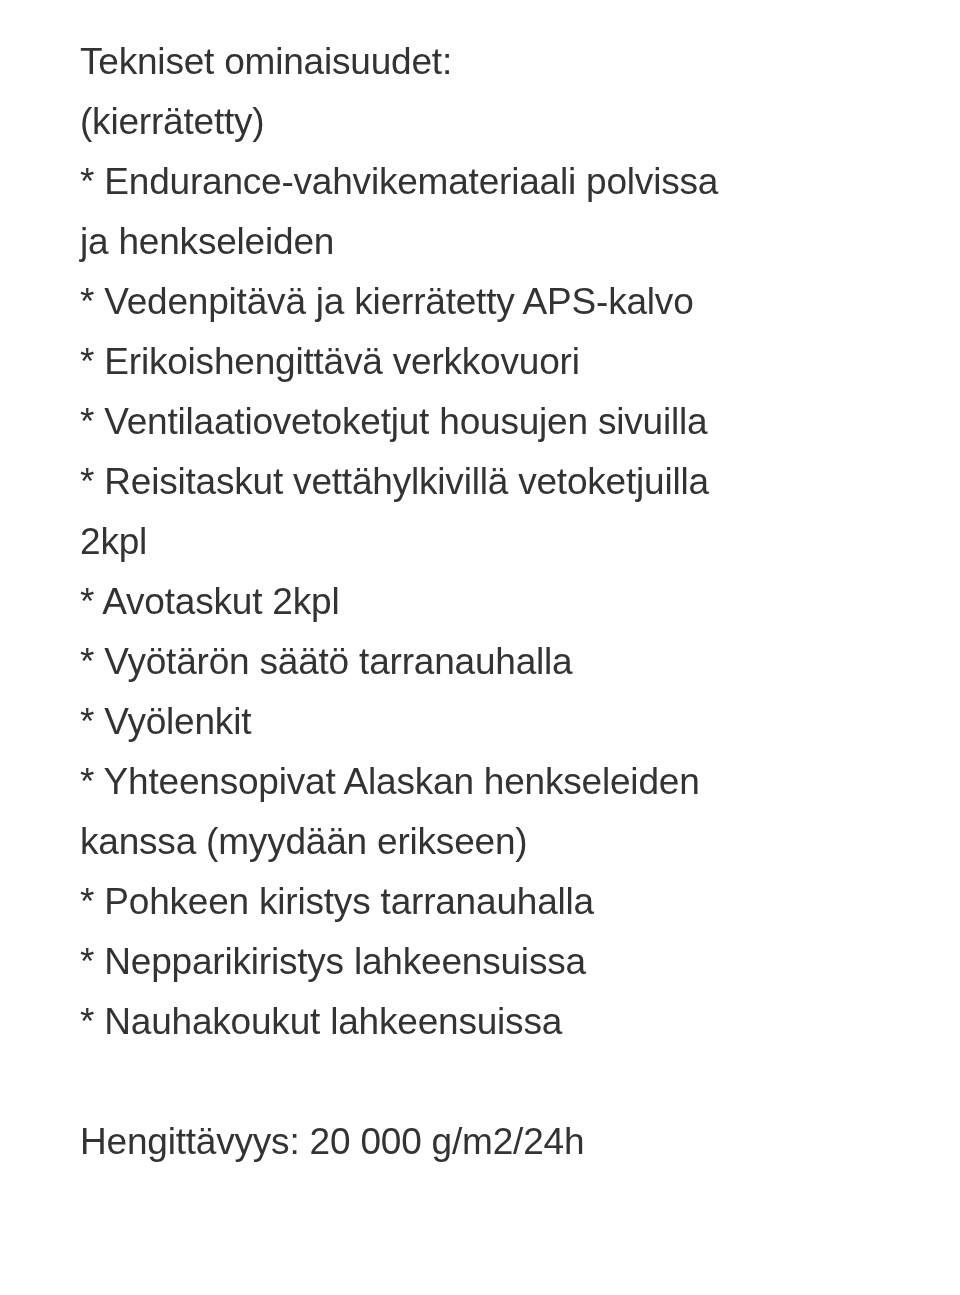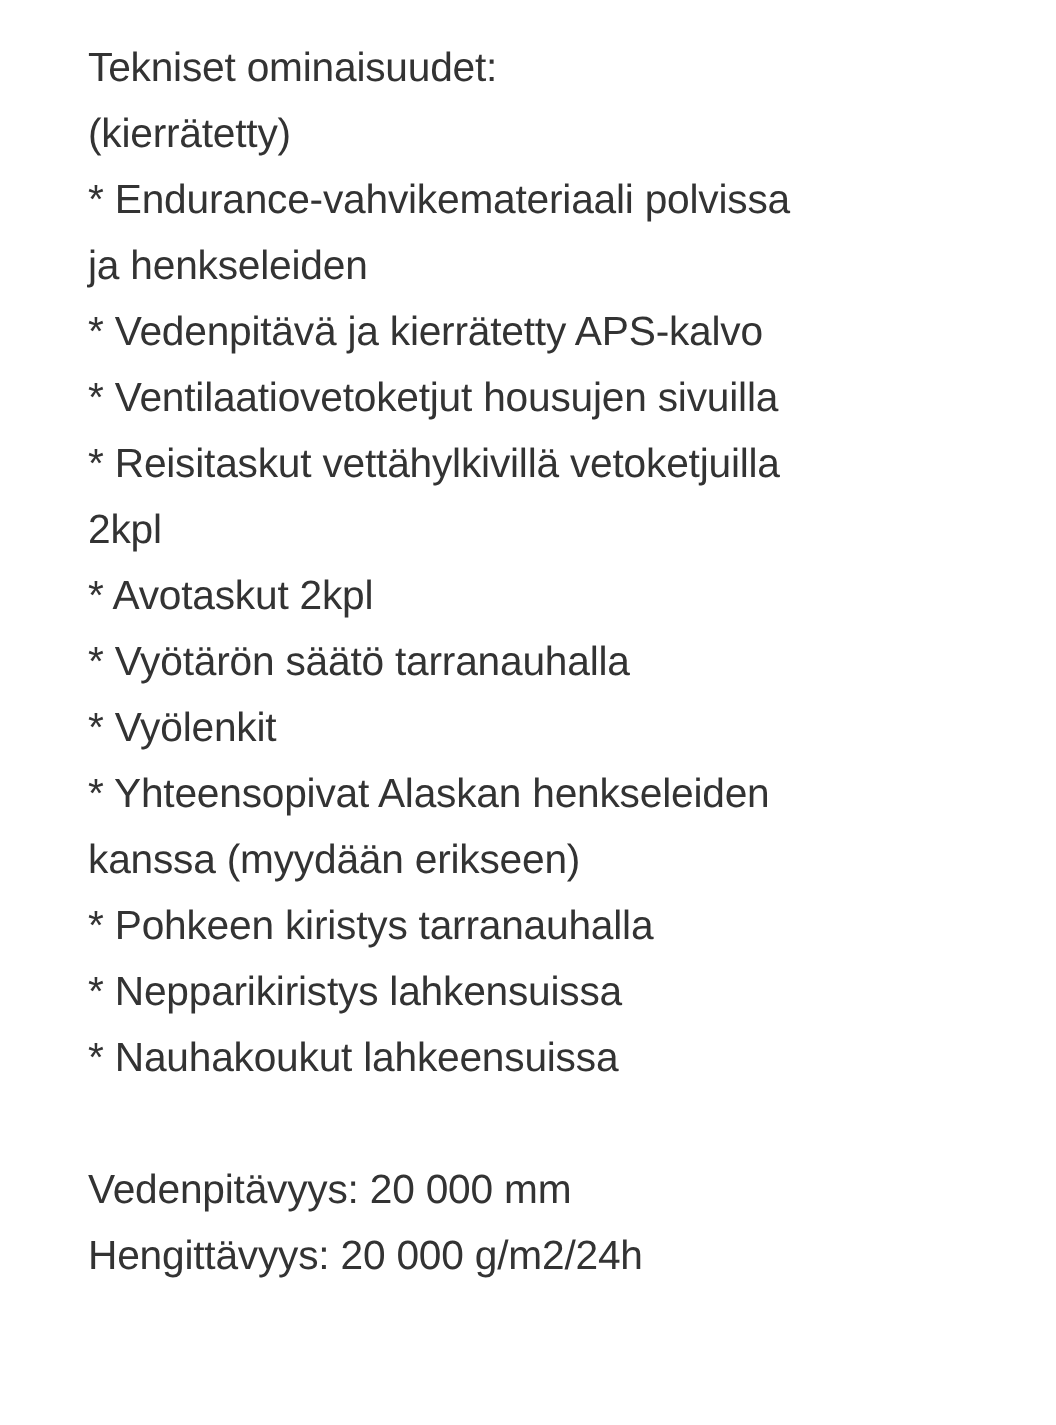--- a/index.html
+++ b/index.html
@@ -46,29 +46,29 @@
 <body>
 
 <div class="page">
   <div class="description-block">
 
     <div class="text-line">Tekniset ominaisuudet:</div>
     <div class="text-line">(kierrätetty)</div>
     <div class="text-line">* Endurance-vahvikemateriaali polvissa</div>
     <div class="text-line">ja henkseleiden</div>
     <div class="text-line">* Vedenpitävä ja kierrätetty APS-kalvo</div>
+    <div class="text-line">* Erikoishengittävä verkkovuori</div>
     <div class="text-line">* Ventilaatiovetoketjut housujen sivuilla</div>
     <div class="text-line">* Reisitaskut vettähylkivillä vetoketjuilla</div>
     <div class="text-line">2kpl</div>
     <div class="text-line">* Avotaskut 2kpl</div>
     <div class="text-line">* Vyötärön säätö tarranauhalla</div>
     <div class="text-line">* Vyölenkit</div>
     <div class="text-line">* Yhteensopivat Alaskan henkseleiden</div>
     <div class="text-line">kanssa (myydään erikseen)</div>
     <div class="text-line">* Pohkeen kiristys tarranauhalla</div>
-    <div class="text-line">* Nepparikiristys lahkensuissa</div>
+    <div class="text-line">* Nepparikiristys lahkeensuissa</div>
     <div class="text-line">* Nauhakoukut lahkeensuissa</div>
     <div class="text-line spacer"></div>
-    <div class="text-line">Vedenpitävyys: 20 000 mm</div>
     <div class="text-line">Hengittävyys: 20 000 g/m2/24h</div>
 
   </div>
 </div>
 
 </body></html>

